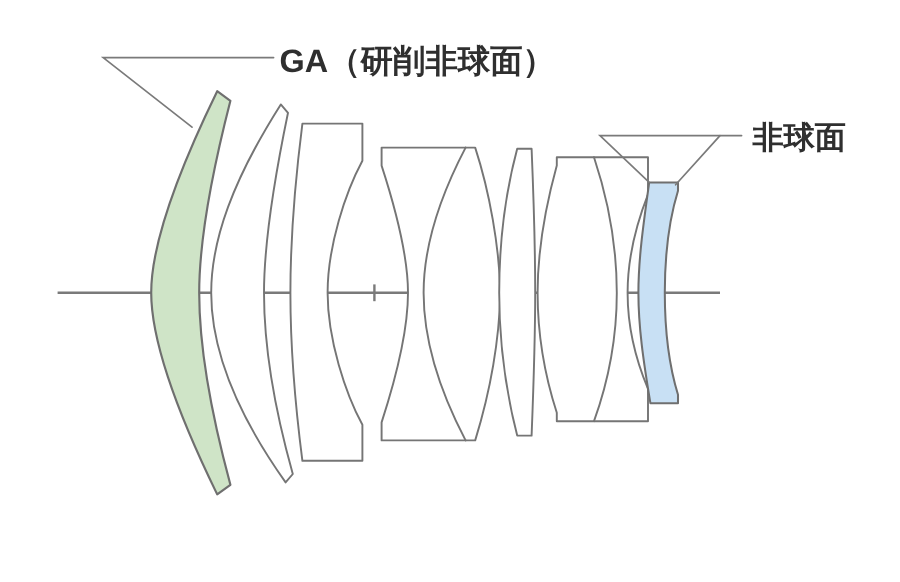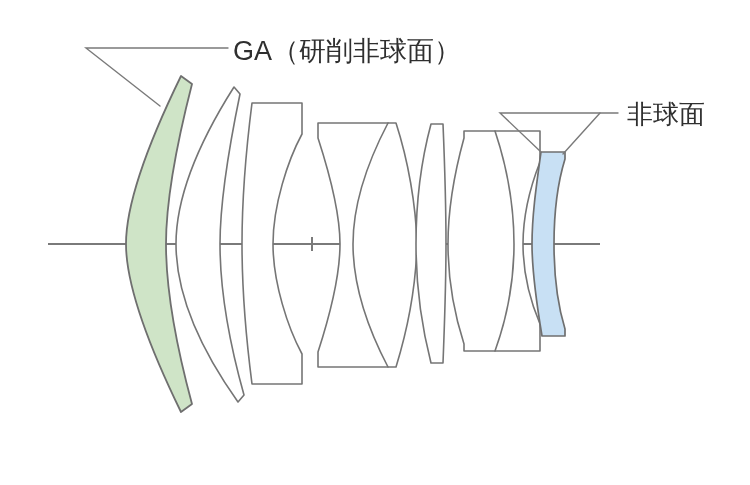--- a/index.html
+++ b/index.html
@@ -1,17 +1,17 @@
 <!DOCTYPE html>
 <html><head>
 <meta charset="utf-8">
 <style>
   html,body{margin:0;padding:0;background:#ffffff;}
   .stage{position:relative;width:750px;height:485px;background:#ffffff;overflow:hidden;
-         font-family:"Liberation Sans","DejaVu Sans",sans-serif;}
+         font-family:"Liberation Sans","DejaVu Sans",sans-serif;font-weight:bold;}
   svg{display:block;}
   text{font-family:"Liberation Sans","DejaVu Sans",sans-serif;fill:#2f2f2f;}
   .lens{fill:#ffffff;stroke:#757575;stroke-width:1.6;stroke-linejoin:round;}
   .surf{fill:none;stroke:#757575;stroke-width:1.6;stroke-linecap:round;}
   .leader{fill:none;stroke:#7a7a7a;stroke-width:1.4;stroke-linecap:round;}
   .axis{stroke:#7a7a7a;stroke-width:2;}
 </style>
 </head>
 <body>
 

